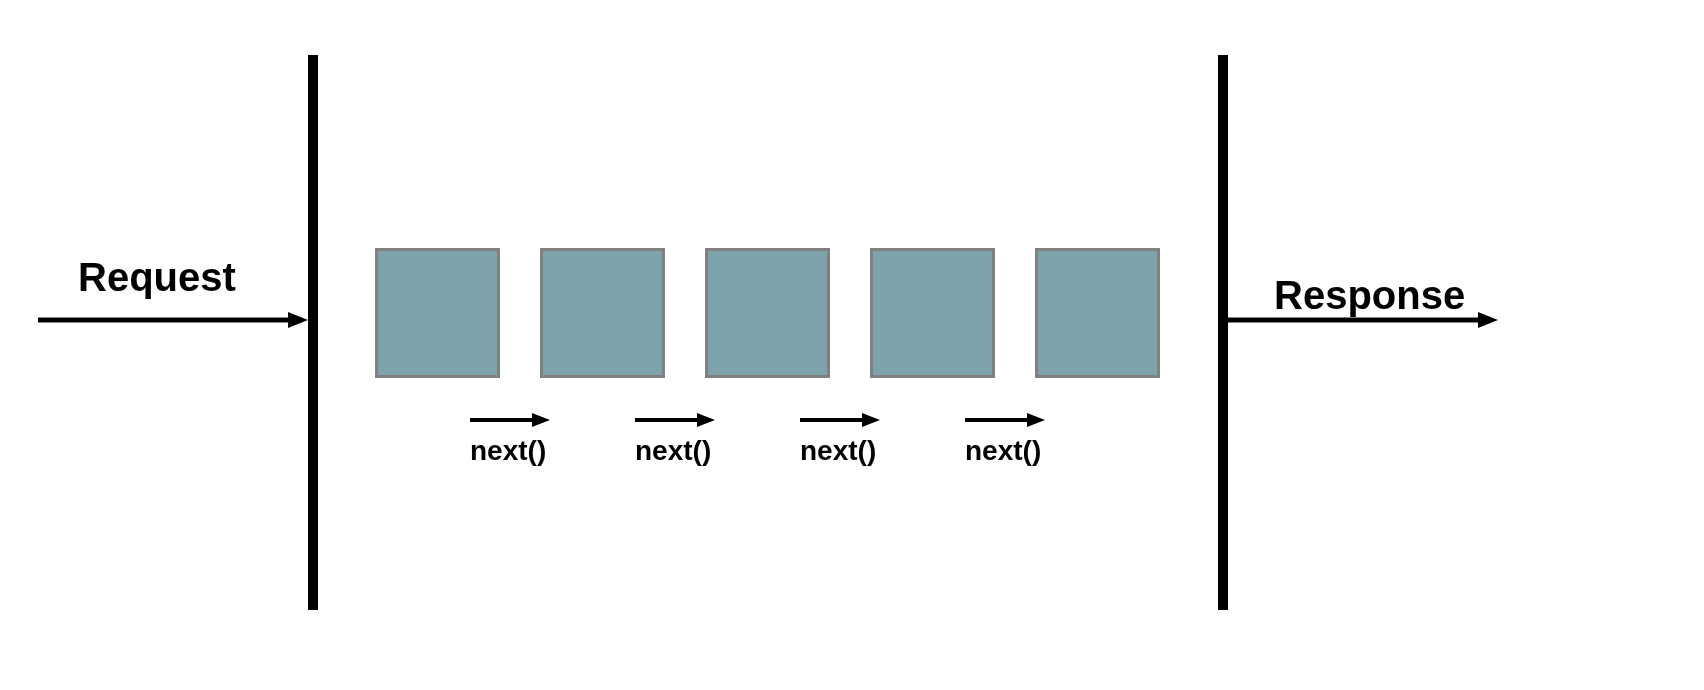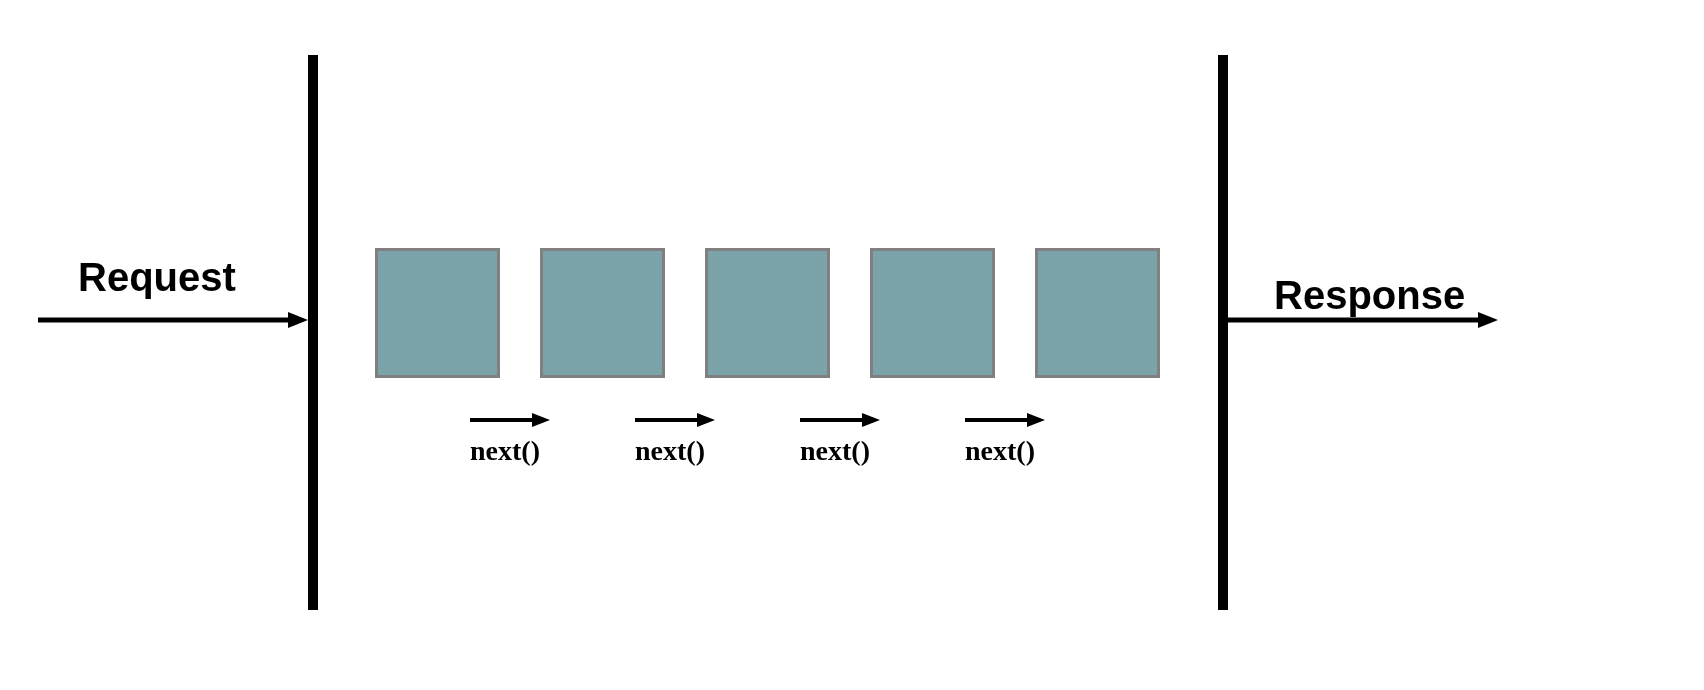--- a/index.html
+++ b/index.html
@@ -16,21 +16,20 @@
     position: absolute;
     font-weight: 700;
     color: #000;
   }
   .heading {
     font-size: 40px;
     text-align: center;
   }
   .small {
     font-size: 28px;
-    font-family: Liberation Serif, serif;
   }
   .vbar {
     position: absolute;
     background: #000;
   }
   .box {
     position: absolute;
     background: #7ca3a9;
     border: 3px solid #808080;
     box-sizing: border-box;

